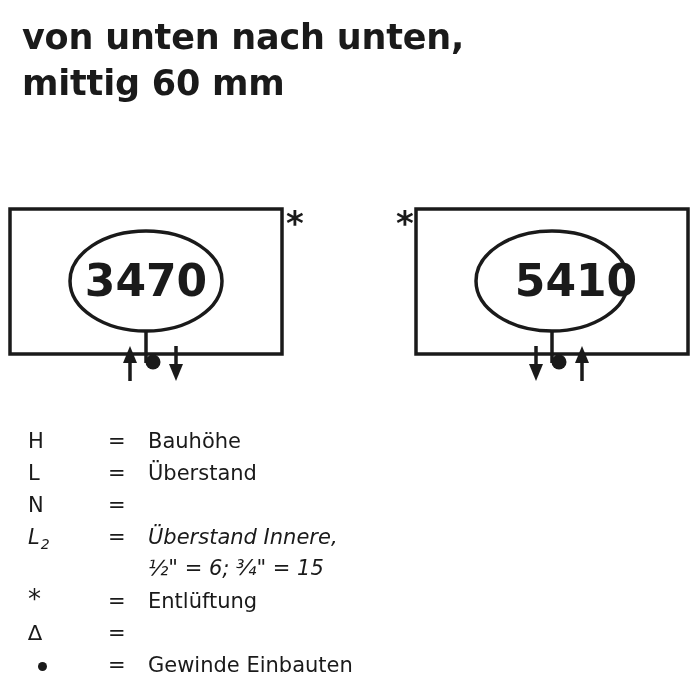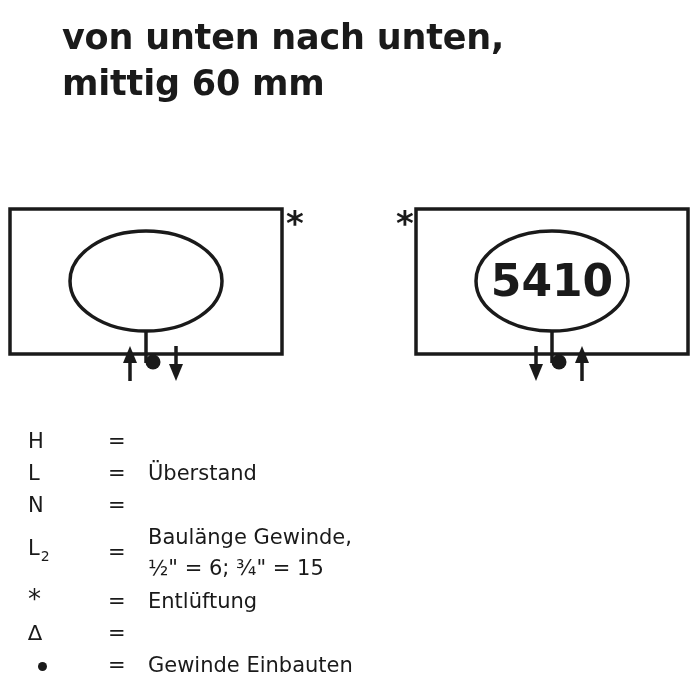--- a/index.html
+++ b/index.html
@@ -21,21 +21,21 @@
     position: absolute;
     left: 22px;
     top: 14px;
     width: 640px;
     font-size: 35px;
     font-weight: bold;
     line-height: 1.32;
     letter-spacing: -0.2px;
     color: #1a1a1a;
   }
-  #title .line { display: block; white-space: pre; margin-left: 40px; }
+  #title .line { display: block; white-space: pre; }
 
   
   #diagrams {
     position: absolute;
     left: 0;
     top: 185px;
     width: 700px;
     height: 215px;
   }
   .diagram-svg { display: block; }
@@ -132,53 +132,56 @@
 
       <g>
         <line x1="582" y1="196" x2="582" y2="170" stroke="#1a1a1a" stroke-width="3.5"></line>
         <polygon points="582,161 575,178 589,178" fill="#1a1a1a"></polygon>
       </g>
       <circle cx="559" cy="177" r="7.5" fill="#1a1a1a"></circle>
     </g>
   </svg>
 
   <div style="position:absolute; left:0; top:0; width:700px; height:215px; pointer-events:none;">
+    <div style="position:absolute; left:70px; top:70px; width:152px; text-align:center;
+                font-size:44px; font-weight:bold; color:#1a1a1a; line-height:52px;">3470</div>
     <div style="position:absolute; left:286px; top:18px; font-size:34px; font-weight:bold; color:#1a1a1a;">*</div>
 
     <div style="position:absolute; left:476px; top:70px; width:152px; text-align:center;
-                font-size:44px; font-weight:bold; color:#1a1a1a; line-height:52px;">5410</div>
+                font-size:44px; font-weight:bold; color:#1a1a1a; line-height:52px;padding-left:24px;">5410</div>
     <div style="position:absolute; left:396px; top:18px; font-size:34px; font-weight:bold; color:#1a1a1a;">*</div>
   </div>
 </div>
 
 <div id="legend">
 
   <div class="legend-row">
     <div class="leg-sym">H</div>
     <div class="leg-eq">=</div>
+    <div class="leg-txt">Bauhöhe</div>
   </div>
 
   <div class="legend-row">
     <div class="leg-sym">L</div>
     <div class="leg-eq">=</div>
     <div class="leg-txt">Überstand</div>
   </div>
 
   <div class="legend-row">
     <div class="leg-sym">N</div>
     <div class="leg-eq">=</div>
   </div>
 
-  <div class="legend-row" style="align-items:center;">
+  <div class="legend-row" style="align-items:flex-start;font-style:italic;">
     <div class="leg-sym">
       <span>L</span><span class="sub">2</span>
     </div>
     <div class="leg-eq">=</div>
     <div class="leg-txt">
-      <span>Baulänge Gewinde,</span>
+      <span>Überstand Innere,</span>
       <span class="second">½" = 6; ¾" = 15</span>
     </div>
   </div>
 
   <div class="legend-row">
     <div class="leg-sym" style="font-size:26px;">*</div>
     <div class="leg-eq">=</div>
     <div class="leg-txt">Entlüftung</div>
   </div>
 

